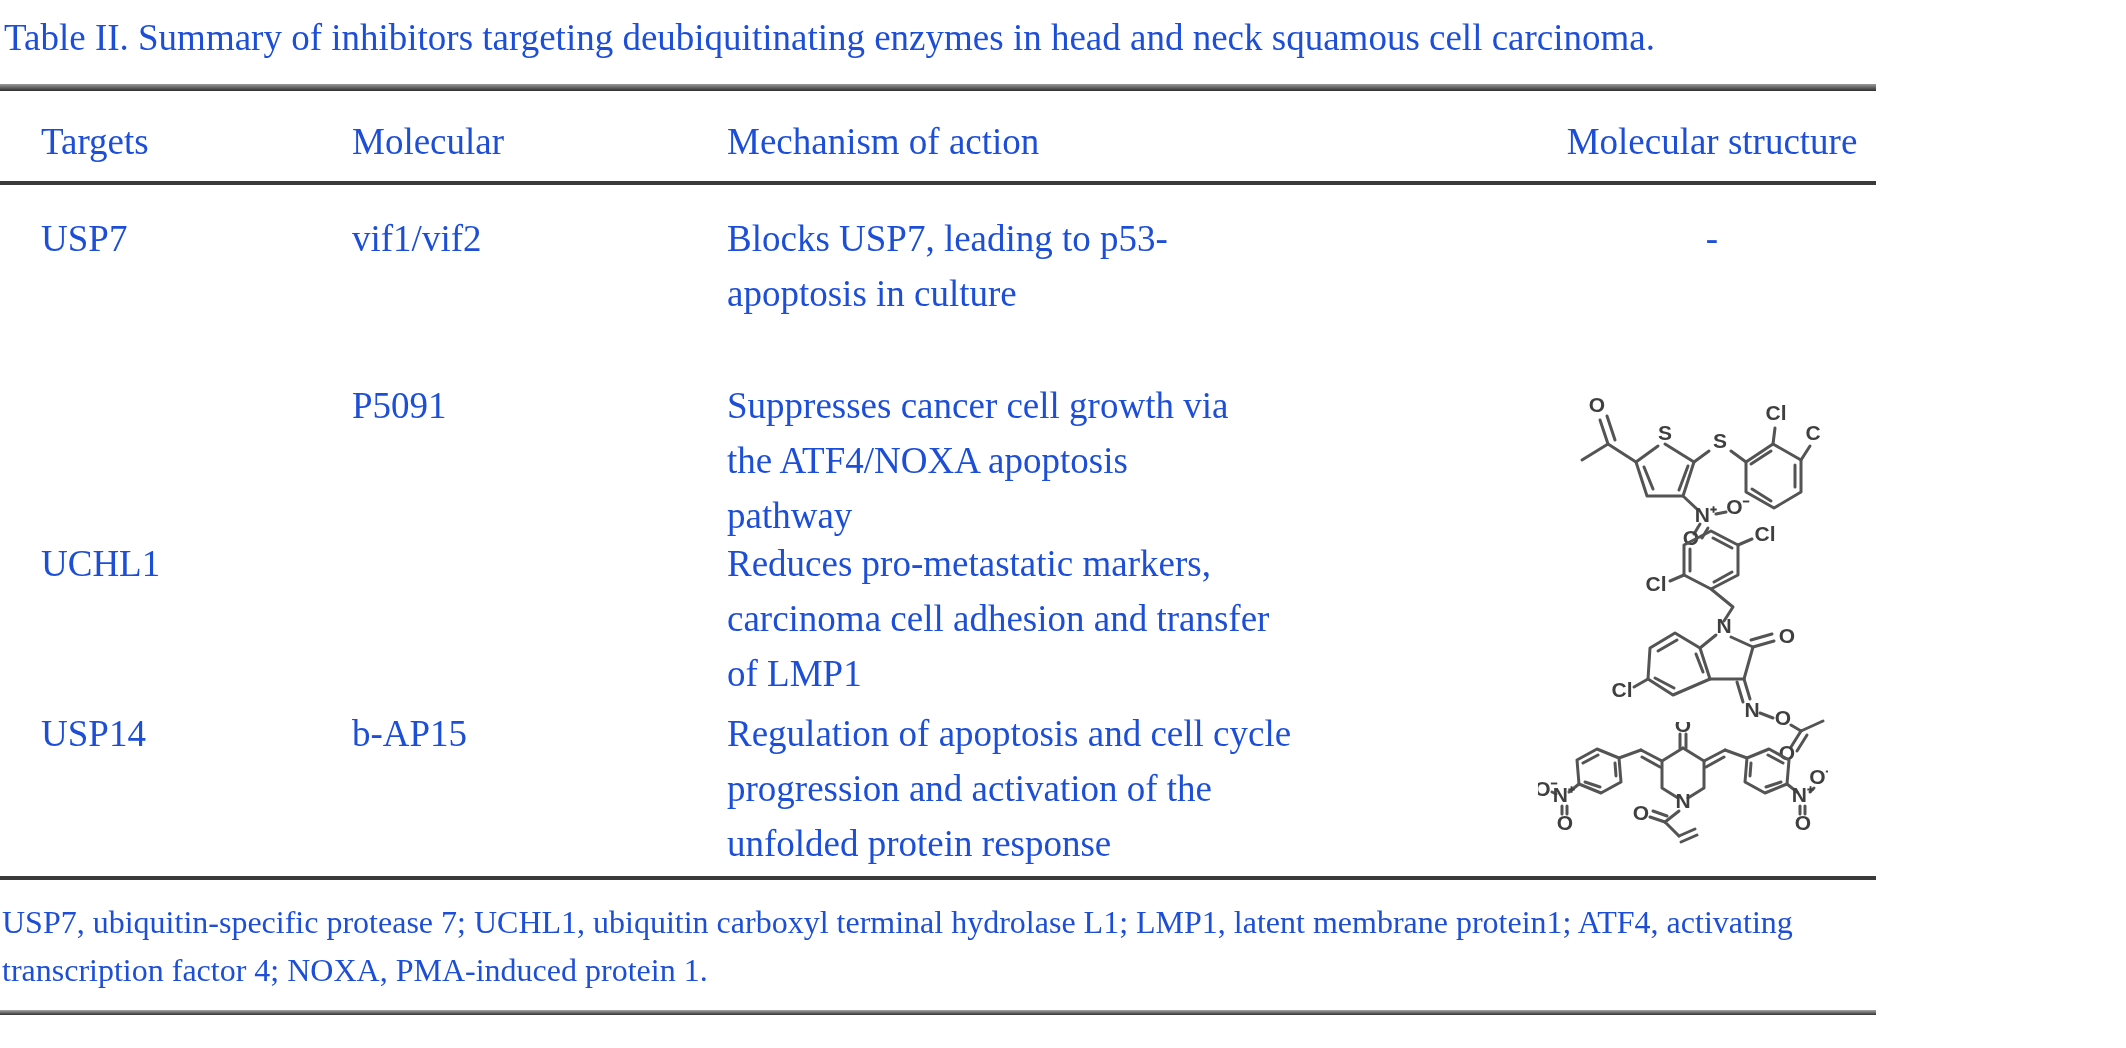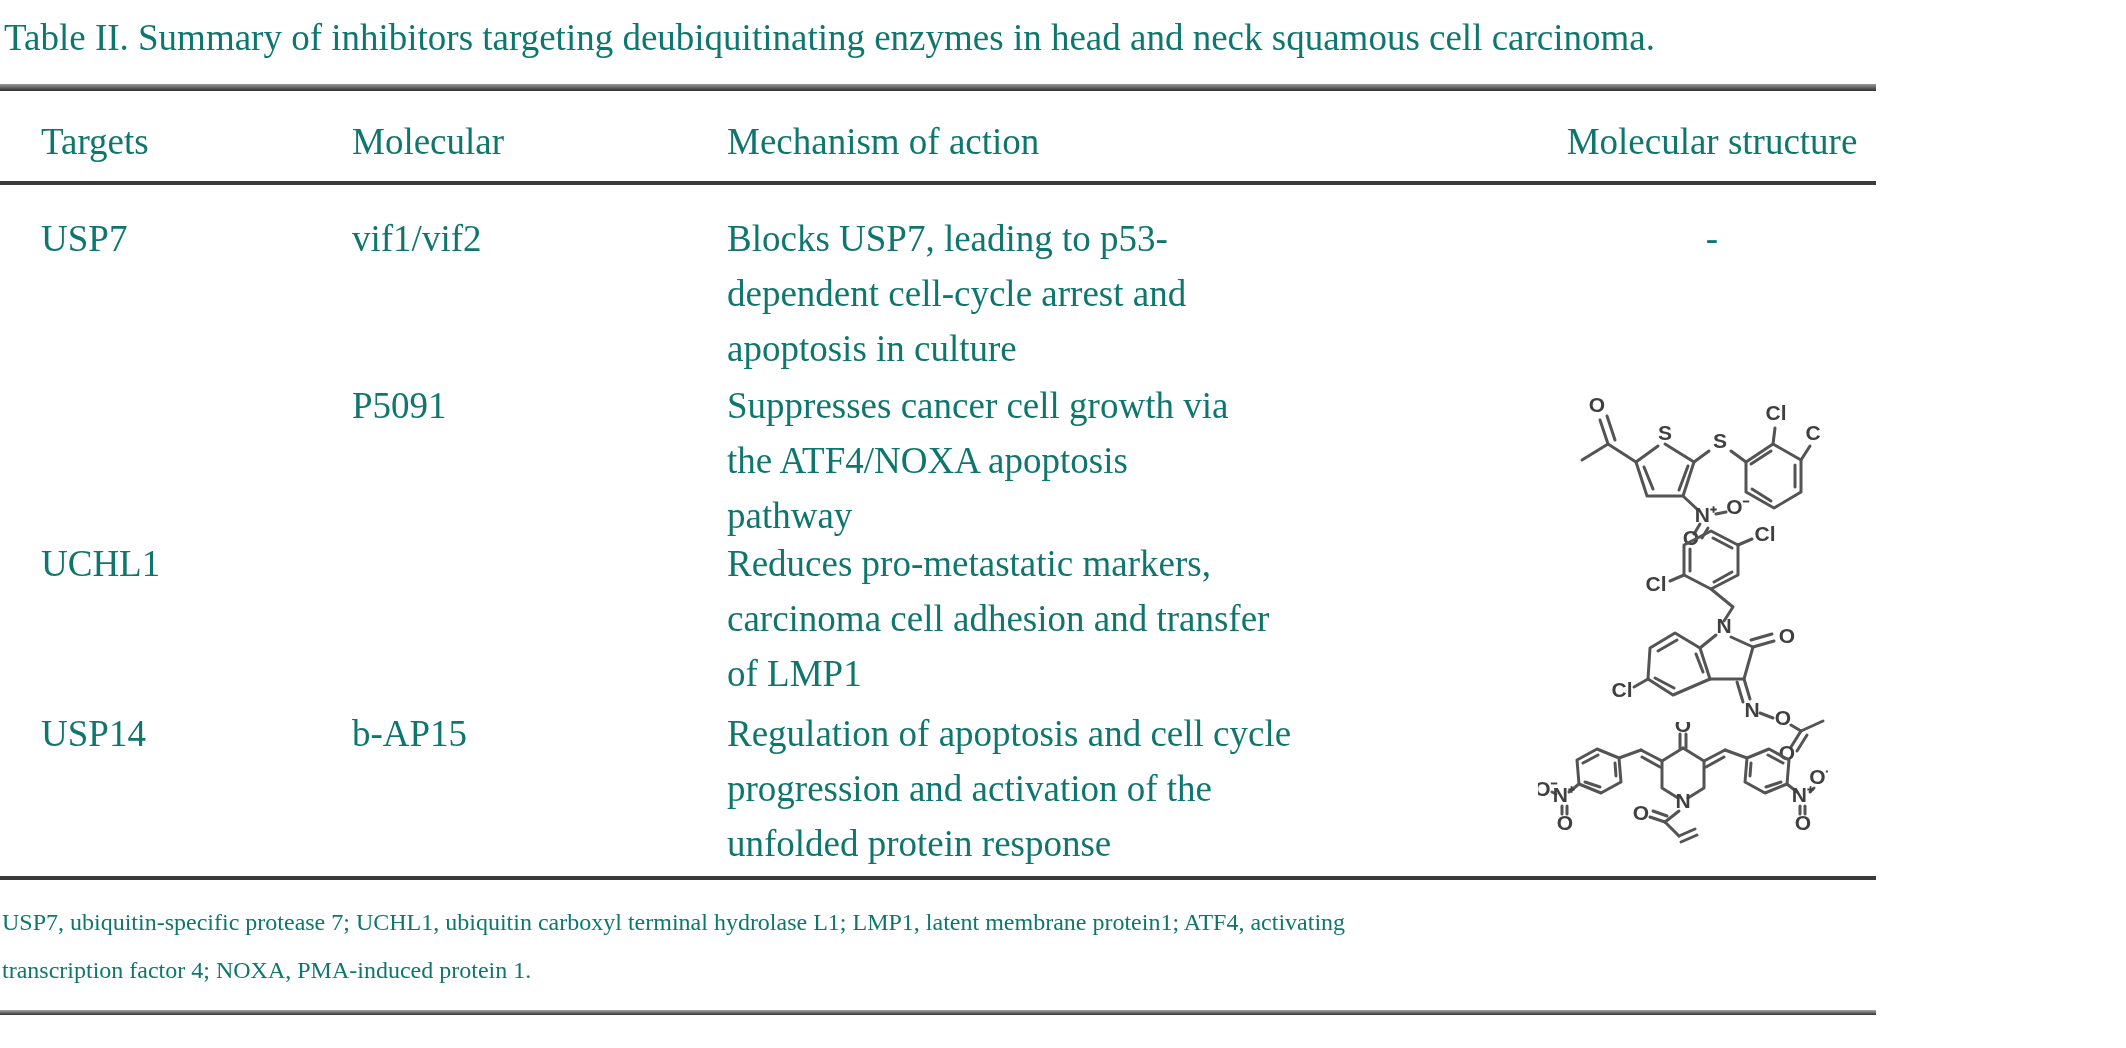--- a/index.html
+++ b/index.html
@@ -1,33 +1,33 @@
 <!DOCTYPE html>
 <html><head>
 <meta charset="utf-8">
 <style>
   html,body{margin:0;padding:0;background:#ffffff;}
   .page{position:relative;width:1876px;height:1048px;background:#ffffff;overflow:hidden;
-        font-family:"Liberation Serif",serif;color:#0f766e;}
+        font-family:"Liberation Serif",serif;color:#1d4ed8;}
   .title{position:absolute;left:4px;top:16px;font-size:37px;white-space:nowrap;}
   .hr{position:absolute;left:0;width:2126px;background:#3e3e3e;}
   #rule-top{top:84px;height:7px;background:linear-gradient(#9a9a9a,#2e2e2e);}
   #rule-head{top:181px;height:4px;background:#3a3a3a;}
   #rule-body{top:876px;height:4px;background:#3a3a3a;}
   #rule-end{top:1010px;height:5px;background:linear-gradient(#a8a8a8,#333333);}
   .cell{position:absolute;font-size:37px;line-height:55px;white-space:nowrap;margin-left:37px;}
   .th{top:118px;line-height:48px;}
   .c-target{left:4px;}
   .c-comp{left:315px;}
   .c-mech{left:690px;}
   .th.c-mech{width:640px;text-align:left;}
   .c-struct{left:1380px;width:590px;text-align:center;}
   .c-ref{left:1870px;width:192px;text-align:left;}
   .r1{top:211px;} .r2{top:378px;} .r3{top:536px;} .r4{top:706px;}
-  .foot{position:absolute;left:2px;font-size:24px;line-height:48px;white-space:nowrap;}
+  .foot{position:absolute;left:2px;font-size:32px;line-height:48px;white-space:nowrap;}
   .f1{top:898px;} .f2{top:946px;}
   .mol{position:absolute;}
   .mol path, .mol line{stroke:#545454;stroke-width:3;fill:none;stroke-linecap:round;stroke-linejoin:round;}
   .mol text{font-family:"Liberation Sans",sans-serif;font-size:21px;font-weight:bold;fill:#3f3f3f;text-anchor:middle;}
 </style>
 </head>
 <body>
 
 <div class="page">
 
@@ -40,21 +40,20 @@
   <div class="cell th c-mech">Mechanism of action</div>
   <div class="cell th c-struct">Molecular structure</div>
   <div class="cell th c-ref">(Refs.)</div>
 
   <div class="hr" id="rule-head"></div>
 
   <div class="cell r1 c-target">USP7</div>
   <div class="cell r1 c-comp">vif1/vif2</div>
   <div class="cell r1 c-mech">
     <div>Blocks USP7, leading to p53-</div>
-    <div>dependent cell-cycle arrest and</div>
     <div>apoptosis in culture</div>
   </div>
   <div class="cell r1 c-struct">-</div>
   <div class="cell r1 c-ref">(185)</div>
 
   <div class="cell r2 c-comp">P5091</div>
   <div class="cell r2 c-mech">
     <div>Suppresses cancer cell growth via</div>
     <div>the ATF4/NOXA apoptosis</div>
     <div>pathway</div>

